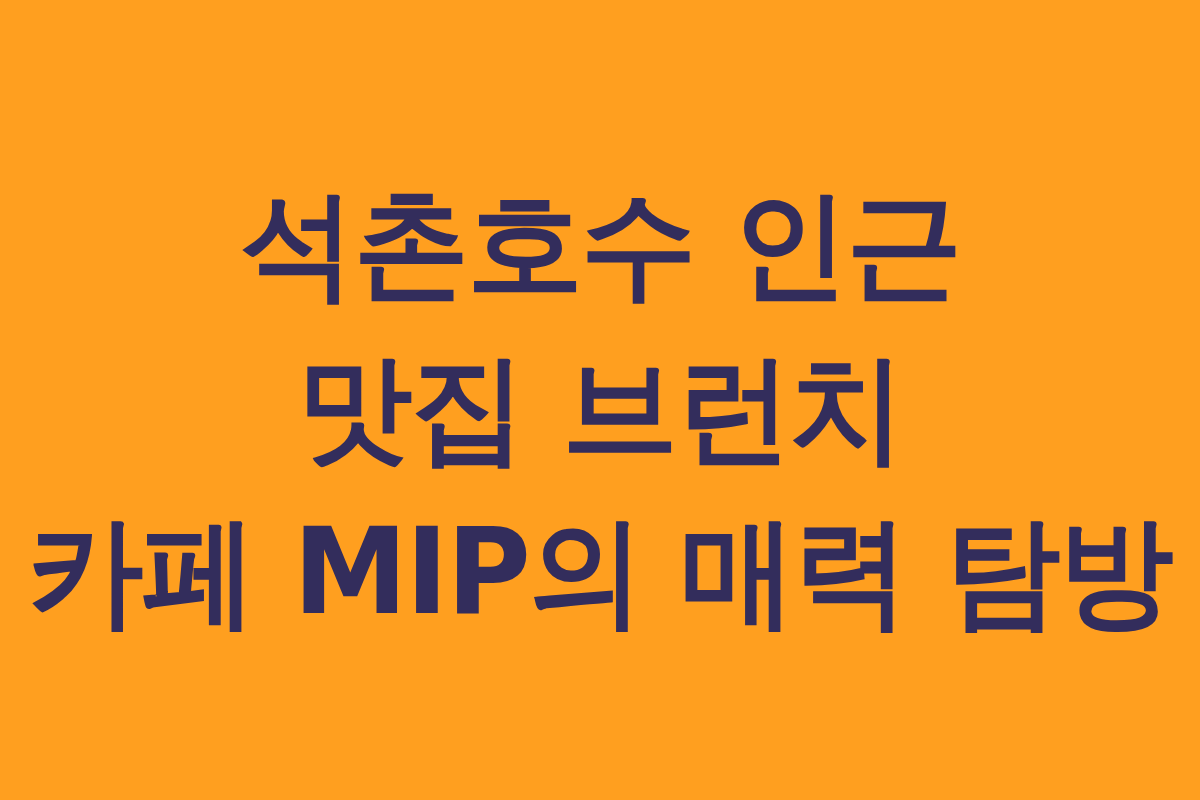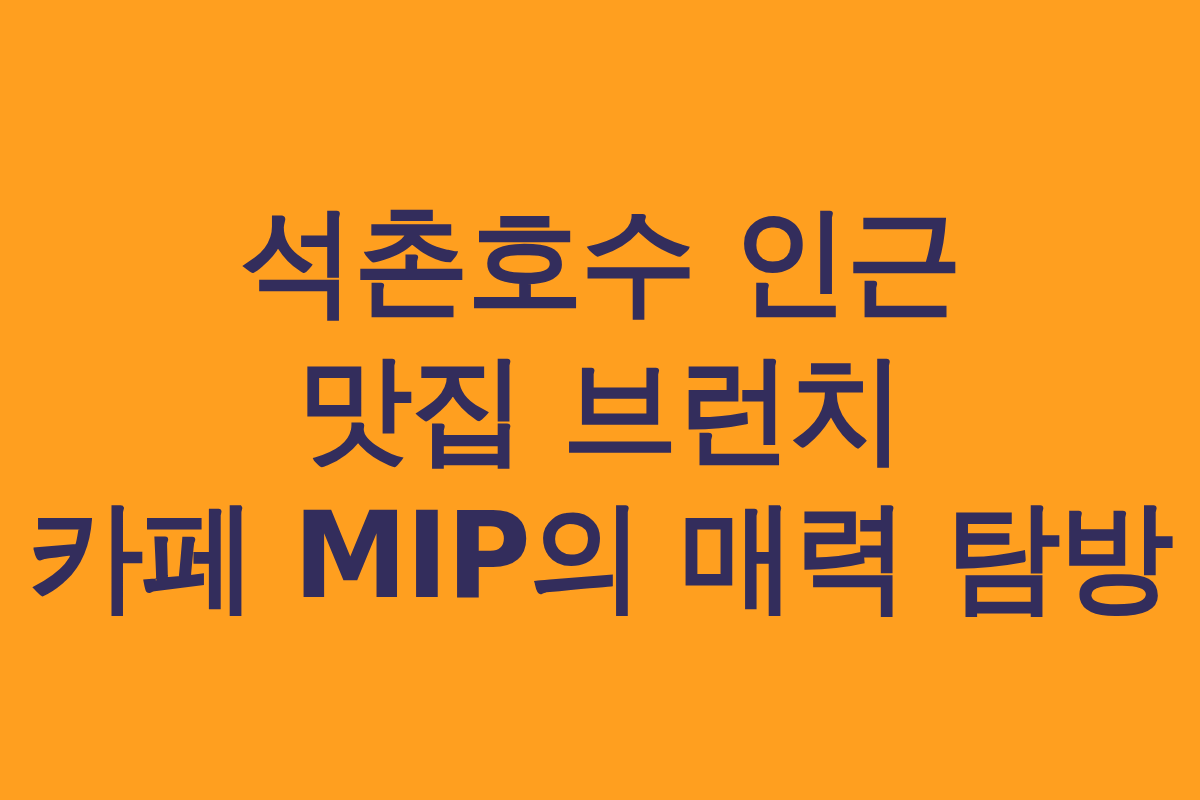--- a/index.html
+++ b/index.html
@@ -26,21 +26,21 @@
     align-items: center;
     justify-content: center;
   }
 
   .title-block {
     width: 1200px;
     display: flex;
     flex-direction: column;
     align-items: center;
     justify-content: center;
-    gap: 0;
+    gap: 16px;
     margin-top: 16px;
   }
 
   .title-line {
     display: block;
     width: 1200px;
     text-align: center;
     color: #332D5C;
     font-family: "DejaVu Sans", "Liberation Sans", sans-serif;
     font-weight: 700;

